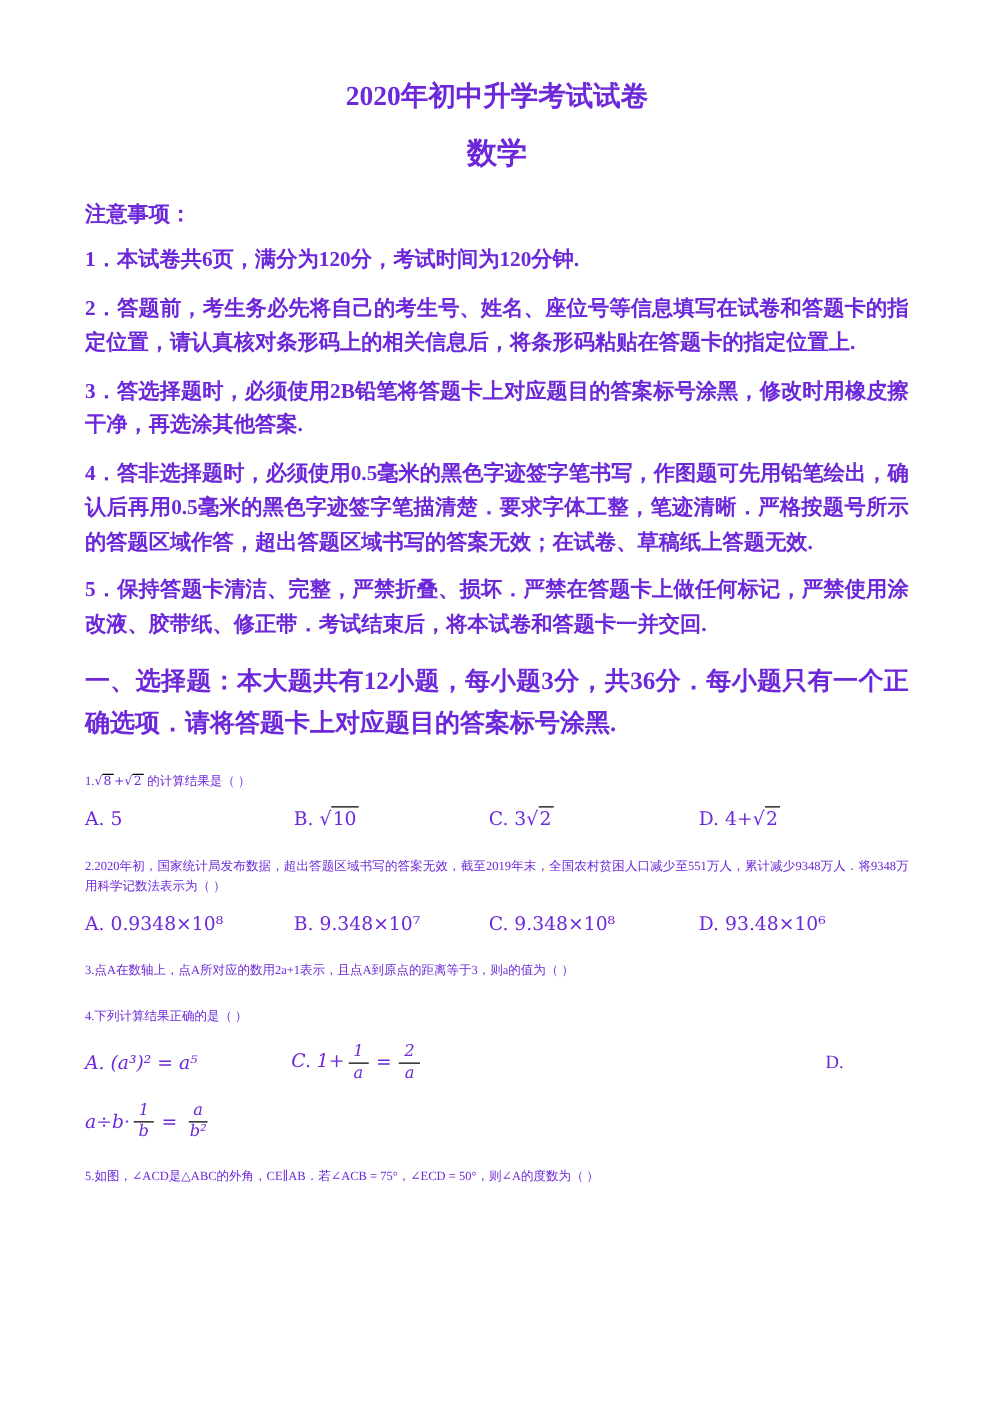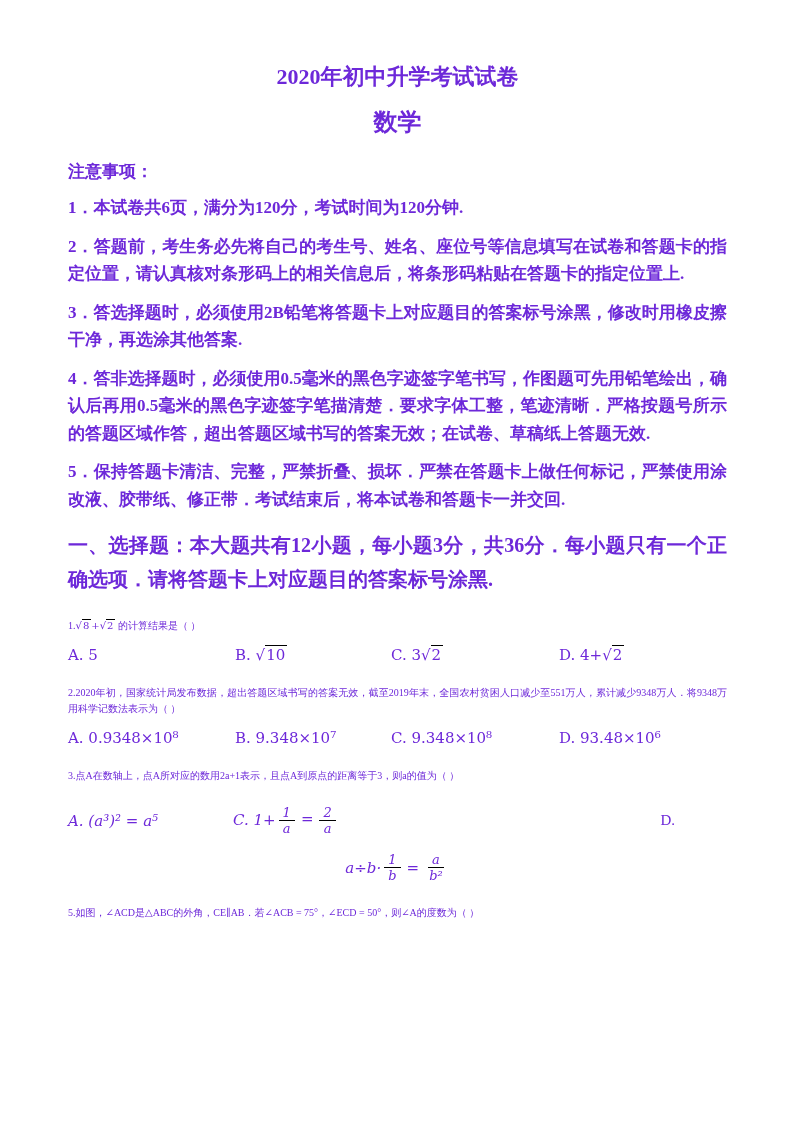--- a/index.html
+++ b/index.html
@@ -19,21 +19,21 @@
   .stem { font-size:10px; line-height:1.55; margin:0 0 13px; text-align:justify; }
   .opts { display:flex; align-items:center; font-size:15px; margin:0; }
   .opts .opt:nth-child(1){ width:167px; }
   .opts .opt:nth-child(2){ width:156px; }
   .opts .opt:nth-child(3){ width:168px; }
   .opts .opt:nth-child(4){ flex:1; }
   .opts-q4 .opt:nth-child(1){ width:165px; }
   .opts-q4 .opt:nth-child(2){ width:322px; }
   .opts-q4 .opt:nth-child(3){ width:auto; flex:1; }
   .opt-dlabel { margin-left:auto; padding-right:52px; }
-  .dline { font-size:15px; margin:15px 0 0; display:flex; align-items:center;justify-content:center; }
+  .dline { font-size:15px; margin:15px 0 0; display:flex; align-items:center; }
   .math { font-family:"DejaVu Serif","DejaVu Sans",serif; }
   .mvar { font-family:"DejaVu Serif","DejaVu Sans",serif; font-style:italic; }
   .sqrt { display:inline-block; white-space:nowrap; font-family:"DejaVu Serif","DejaVu Sans",serif; }
   .sqrt::before { content:"√"; }
   .sqrt .rad { border-top:1px solid #000; padding:0 2px 0 1px; }
   .frac {
     display:inline-flex; flex-direction:column; align-items:center;
     vertical-align:middle; font-size:13px; line-height:1.2;
     font-family:"DejaVu Serif","DejaVu Sans",serif; font-style:italic; margin:0 3px;
   }
@@ -76,20 +76,21 @@
       <span class="opt math">C. 9.348×10⁸</span>
       <span class="opt math">D. 93.48×10⁶</span>
     </div>
   </div>
 
   <div class="q">
     <p class="stem">3.点A在数轴上，点A所对应的数用2a+1表示，且点A到原点的距离等于3，则a的值为（      ）</p>
   </div>
 
   <div class="q">
+    <p class="stem">4.下列计算结果正确的是（      ）</p>
     <div class="opts opts-q4">
       <span class="opt mvar">A. (a³)² = a⁵</span>
       <span class="opt"><span class="mvar">C. 1+</span><span class="frac">
             <span class="num">1</span>
             <span class="den">a</span>
           </span><span class="eq math">=</span><span class="frac">
             <span class="num">2</span>
             <span class="den">a</span>
           </span></span>
       <span class="opt-dlabel">D.</span>

